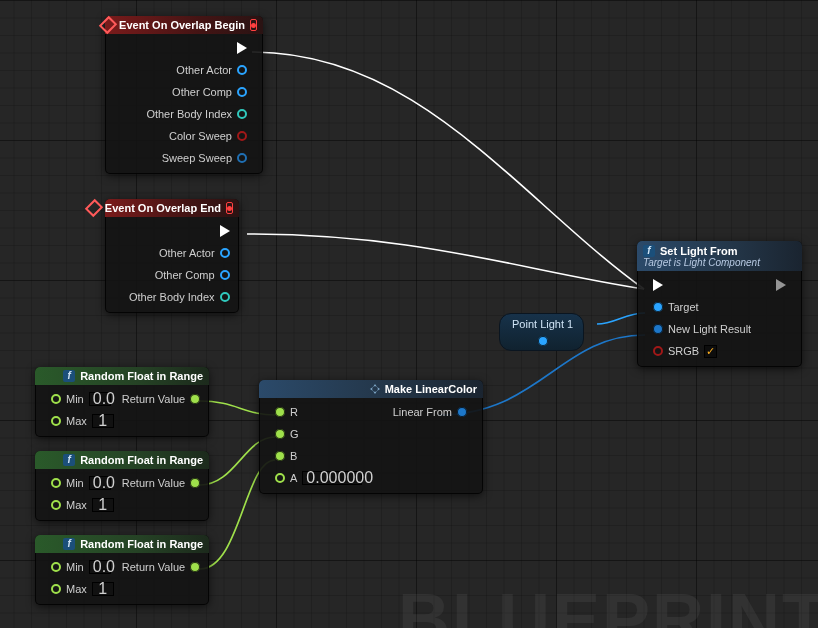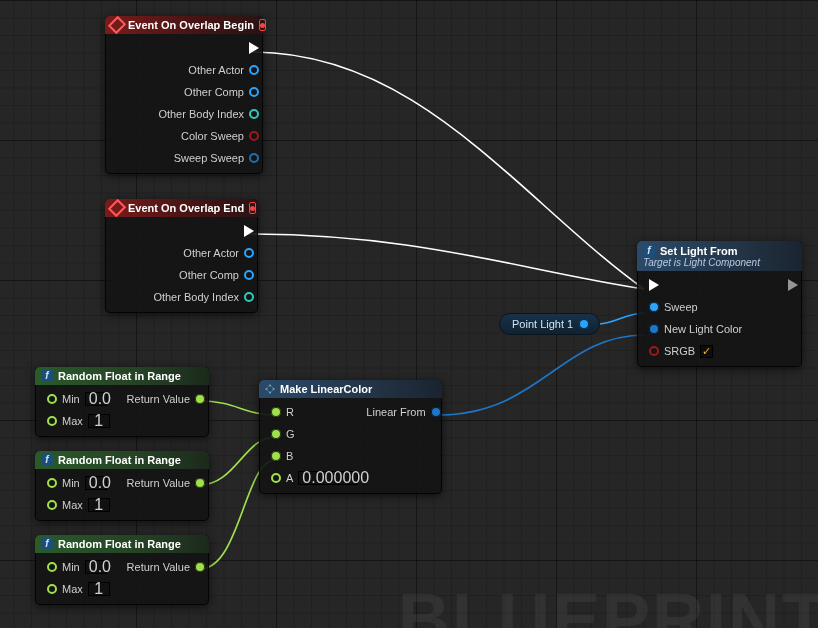--- a/index.html
+++ b/index.html
@@ -46,40 +46,41 @@
   .node .hdr {
     height: 18px;
     display: flex;
     align-items: center;
     padding: 0 6px;
     border-radius: 5px 5px 0 0;
     font-weight: 600;
     color: #fff;
     font-size: 11px;
     gap: 5px;
+    justify-content: flex-end;
   }
   .node .hdr.sub { height: 30px; flex-direction: column; align-items: flex-start; justify-content: center; gap: 0; }
   .node .hdr.sub .subline { font-style: italic; font-weight: 400; color: #b7c9e2; font-size: 10px; }
   .hdr.event { background: linear-gradient(90deg, #7a1b1b, #441414 60%, #2a1313); }
   .hdr.pure  { background: linear-gradient(90deg, #2a5a2a, #254225 60%, #1c2a1c); }
   .hdr.make  { background: linear-gradient(90deg, #2b4a6a, #233547 60%, #1a2430); }
   .hdr.call  { background: linear-gradient(90deg, #2b4a6a, #233547 60%, #1a2430); }
   .hdr .bp-badge {
     margin-left: auto;
     width: 14px; height: 12px;
     border: 1px solid #ff4040;
     border-radius: 2px;
     display: flex; align-items: center; justify-content: center;
   }
   .hdr .bp-badge::before {
     content: "";
     width: 5px; height: 5px; border-radius: 50%;
     background: #ff4040;
   }
-  .body { padding: 6px 4px 8px; display: flex; justify-content: space-between; gap: 8px; margin-left: 8px; }
+  .body { padding: 6px 16px 8px; display: flex; justify-content: space-between; gap: 8px; }
   .col { display: flex; flex-direction: column; gap: 6px; }
   .row { display: flex; align-items: center; gap: 5px; height: 16px; }
   .row.right { justify-content: flex-end; }
   .lbl { white-space: nowrap; }
   .input-box {
     width: 60px; height: 14px;
     background: #111;
     border: 1px solid #000;
     color: #d0d0d0;
     font-size: 16px;
@@ -200,21 +201,21 @@
           <span class="pin hollow c-bool"></span>
         </div>
       <div class="row right">
           <span class="lbl">Sweep Sweep</span>
           <span class="pin hollow c-struct"></span>
         </div>
     </div>
   </div>
 </div>
 
-<div class="node" style="left:105px; top:199px; width:153px;">
+<div class="node" style="left:105px; top:199px; width:134px;">
   <div class="hdr event">
     <span class="icon-event"></span>
     <span class="lbl">Event On Overlap End</span>
     <span class="bp-badge"></span>
   </div>
   <div class="body">
     <div class="col"></div>
     <div class="col">
       <div class="row right">
           <span class="exec out"></span>
@@ -309,21 +310,21 @@
     </div>
     <div class="col">
       <div class="row right">
           <span class="lbl">Return Value</span>
           <span class="pin filled c-float"></span>
         </div>
     </div>
   </div>
 </div>
 
-<div class="node" style="left:259px; top:380px; width:183px;">
+<div class="node" style="left:259px; top:380px; width:224px;">
   <div class="hdr make">
     <span class="icon-expand">
       <svg viewBox="0 0 10 10">
           <path d="M5 0 L7 3 L5 2 L3 3 Z M5 10 L7 7 L5 8 L3 7 Z M0 5 L3 3 L2 5 L3 7 Z M10 5 L7 3 L8 5 L7 7 Z" fill="#7fa8c9"></path>
         </svg>
     </span>
     <span class="lbl">Make LinearColor</span>
   </div>
   <div class="body">
     <div class="col">
@@ -347,45 +348,45 @@
     </div>
     <div class="col">
       <div class="row right">
           <span class="lbl">Linear From</span>
           <span class="pin filled c-struct" style="color:#1d77c9"></span>
         </div>
     </div>
   </div>
 </div>
 
-<div class="varref" style="left:499px; top:313px;">
+<div class="varref" style="left:499px; top:313px;flex-direction:column;">
   <span class="lbl">Point Light 1</span>
   <span class="pin filled c-obj"></span>
 </div>
 
 <div class="node" style="left:637px; top:241px; width:165px;">
   <div class="hdr call sub">
     <div style="display:flex; align-items:center; gap:5px;">
       <span class="icon-f">f</span>
       <span class="lbl">Set Light From</span>
     </div>
     <span class="subline">Target is Light Component</span>
   </div>
   <div class="body">
     <div class="col">
       <div class="row">
           <span class="exec in"></span>
         </div>
       <div class="row">
           <span class="pin filled c-obj"></span>
-          <span class="lbl">Sweep</span>
+          <span class="lbl">Target</span>
         </div>
       <div class="row">
           <span class="pin filled c-struct" style="color:#1d77c9"></span>
-          <span class="lbl">New Light Color</span>
+          <span class="lbl">New Light Result</span>
         </div>
       <div class="row">
           <span class="pin hollow c-bool"></span>
           <span class="lbl">SRGB</span>
           <span class="checkbox">✓</span>
         </div>
     </div>
     <div class="col">
       <div class="row right">
           <span class="exec out" style="opacity:.55"></span>

